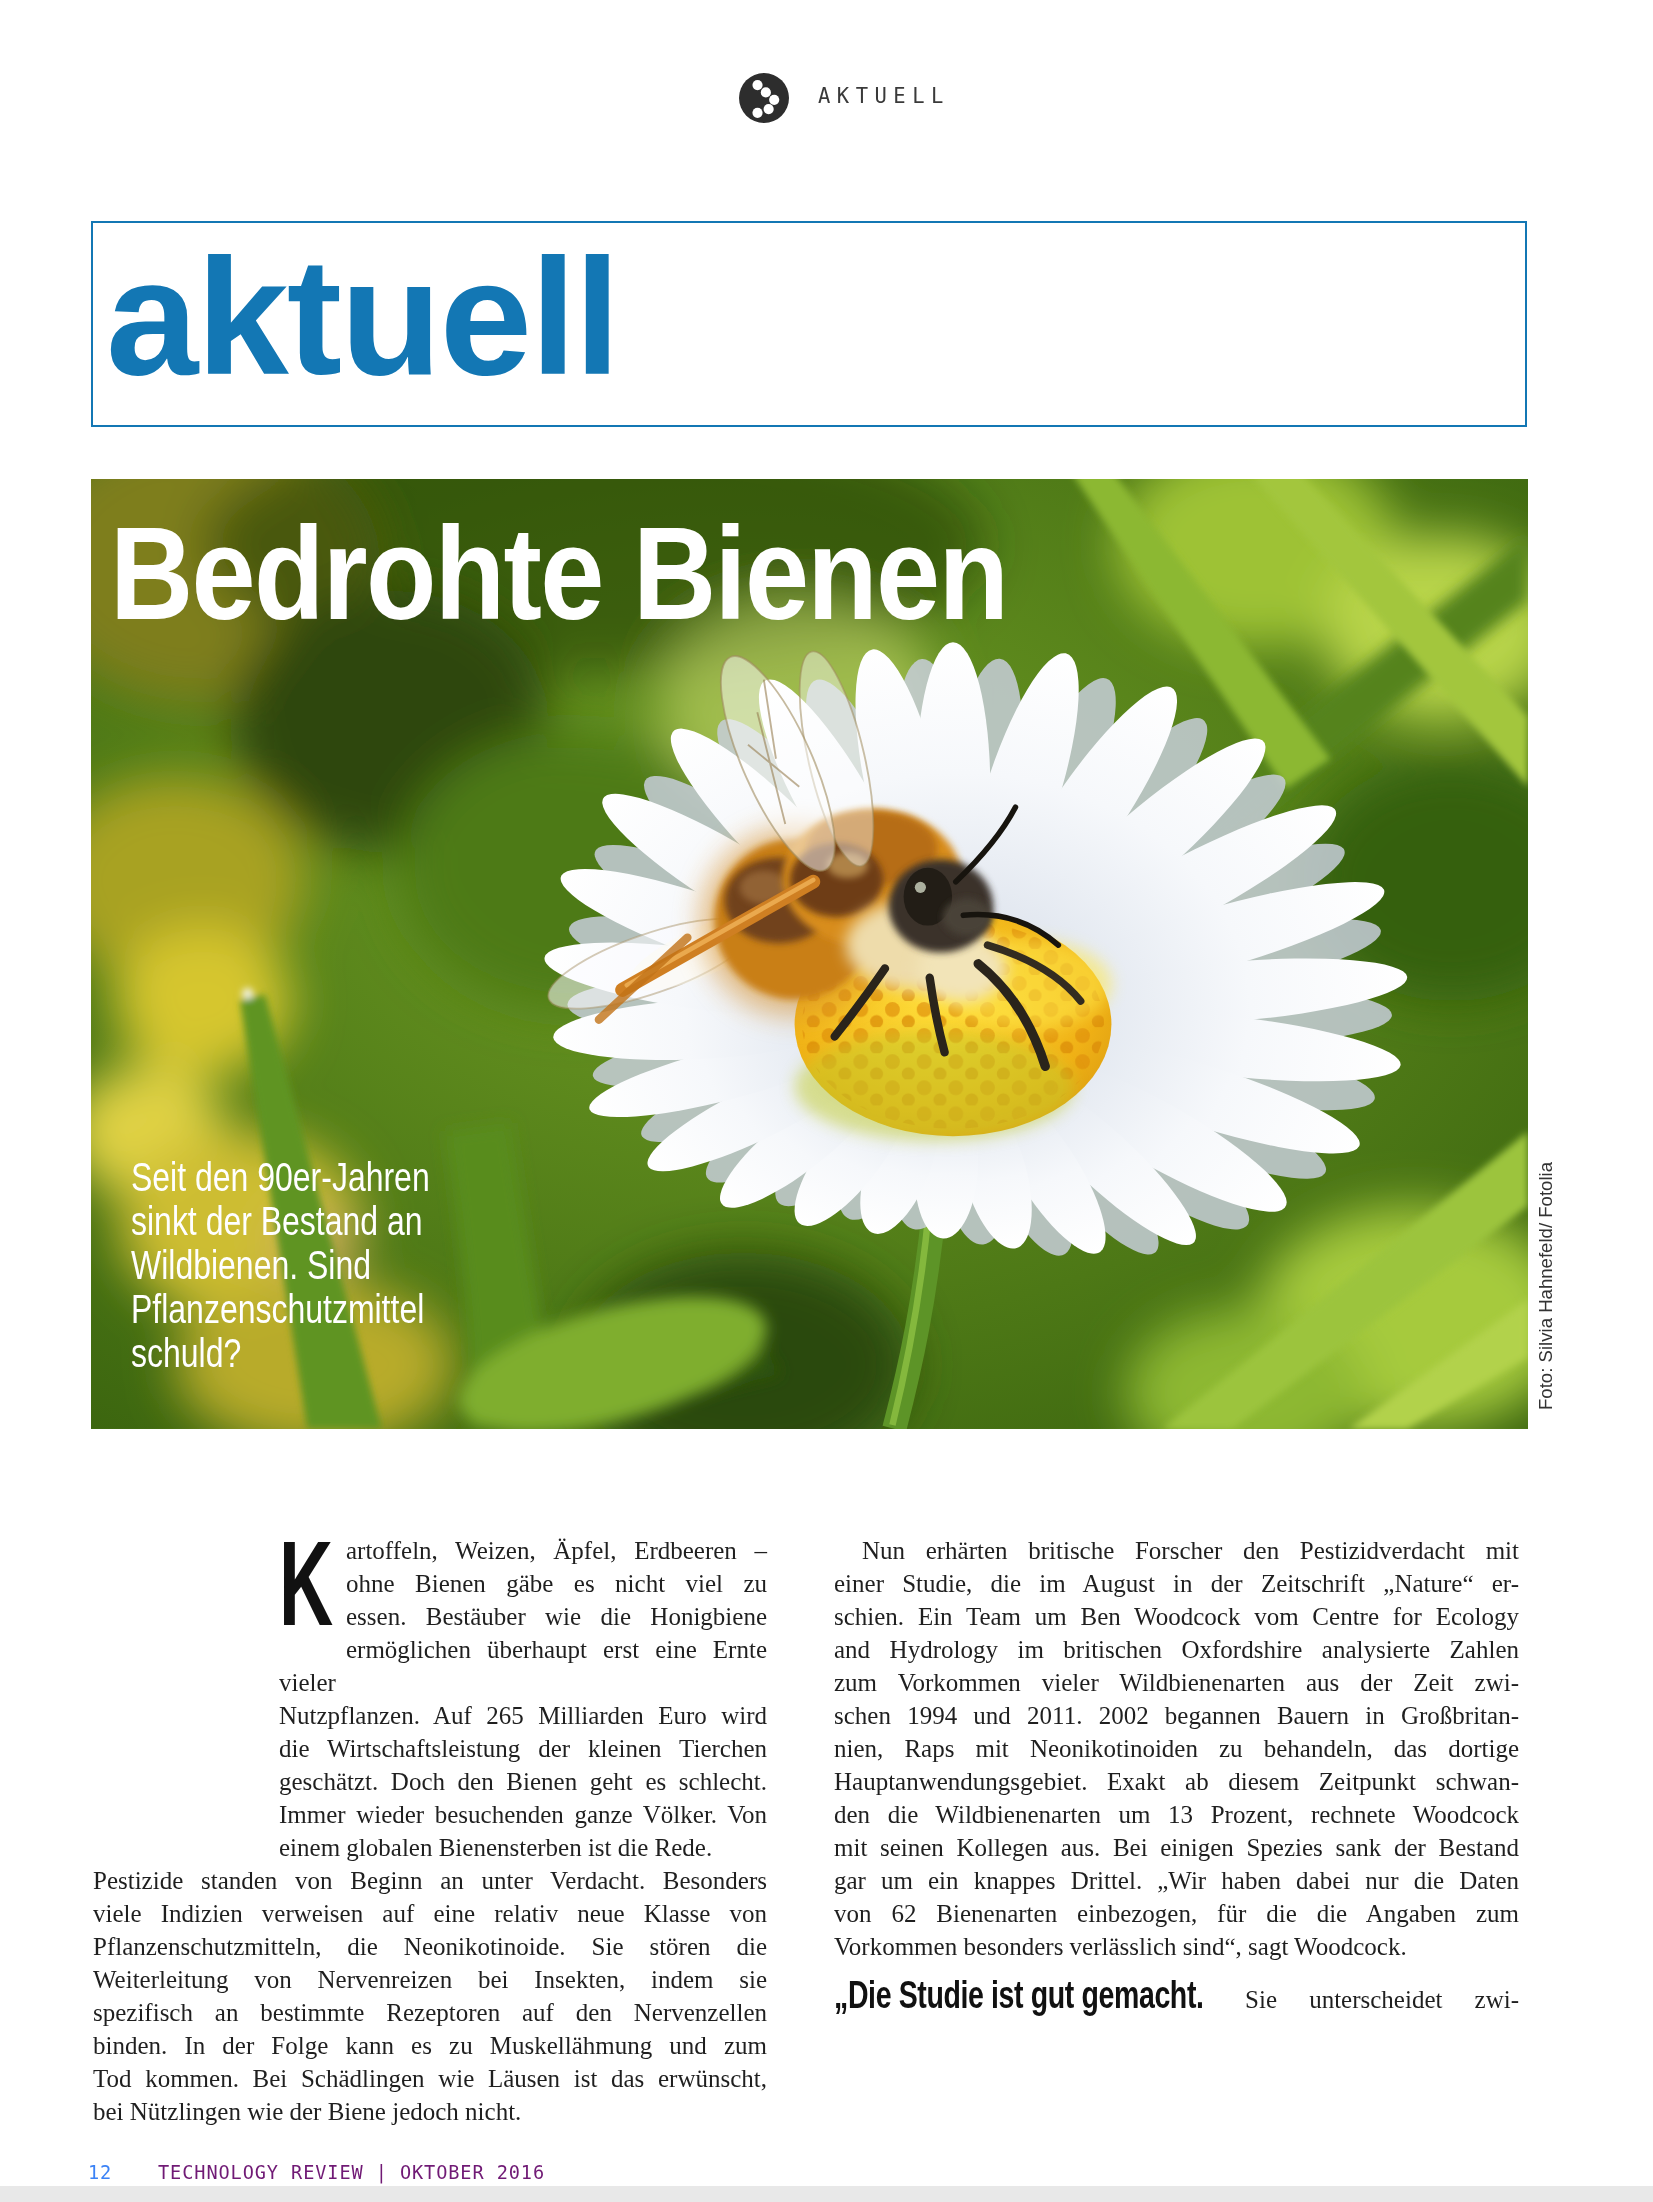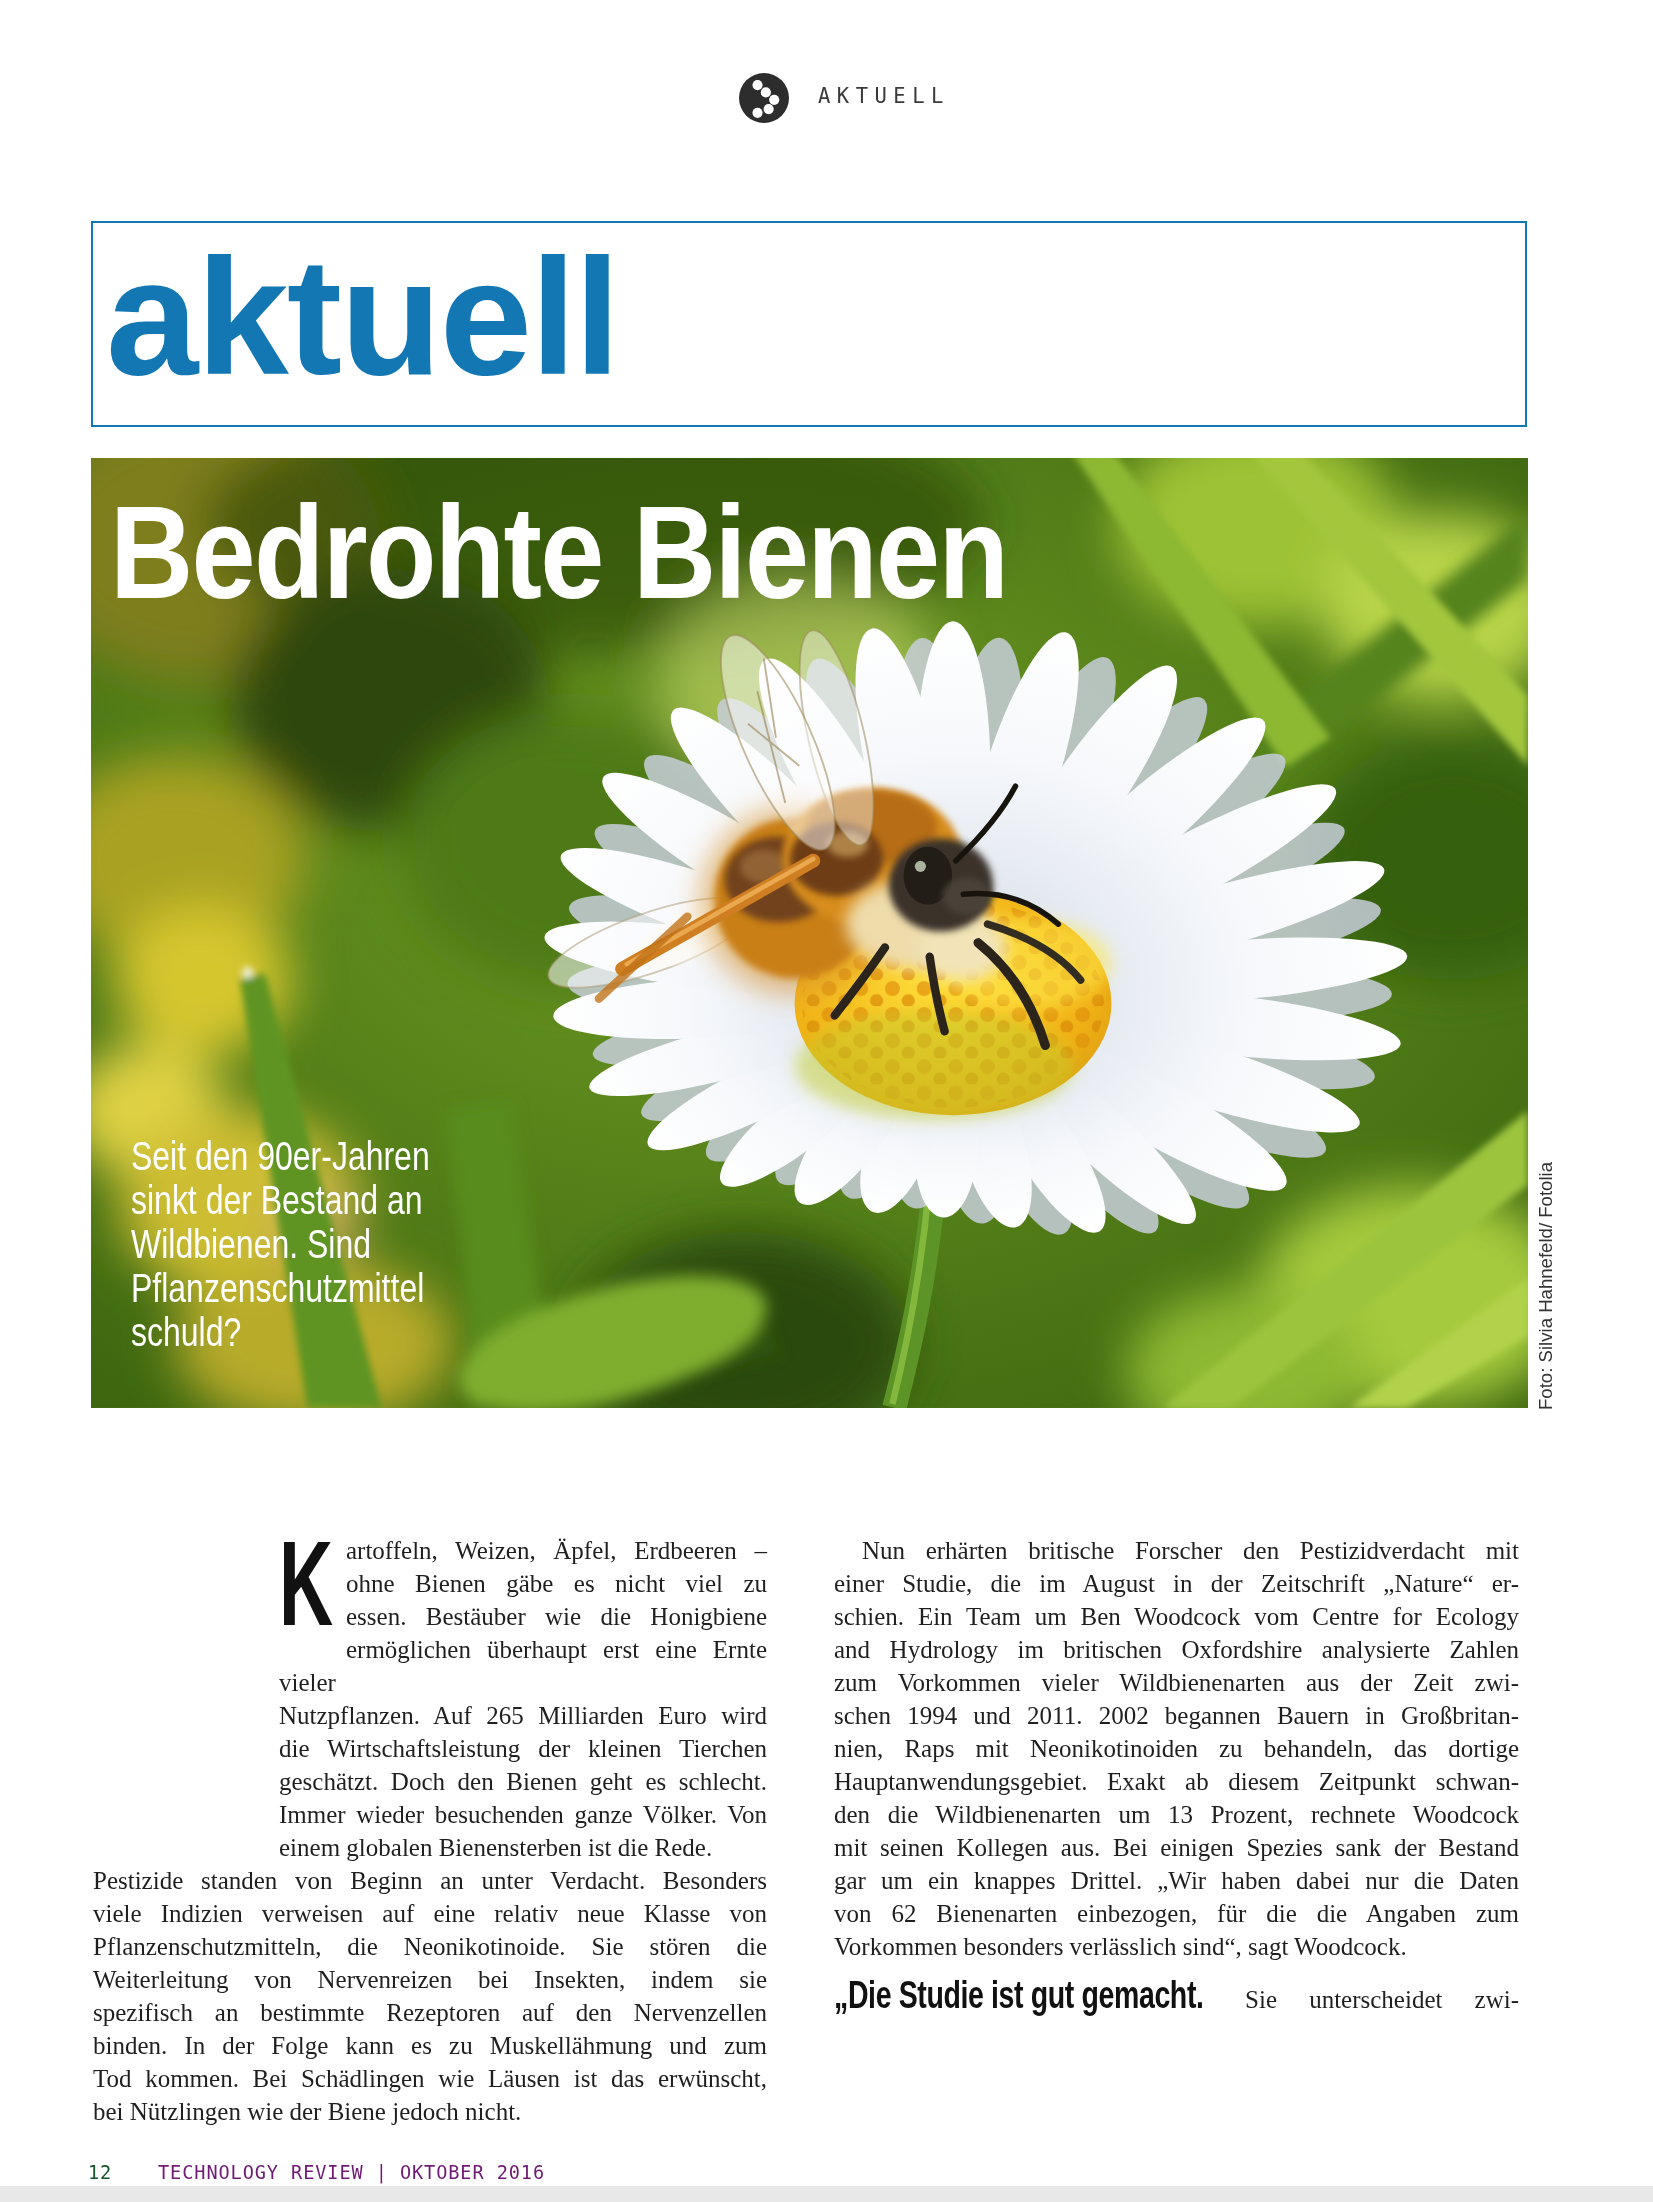--- a/index.html
+++ b/index.html
@@ -7,21 +7,21 @@
         font-family:"Liberation Serif",serif;color:#1f1f1f;}
   
   .brand{position:absolute;left:739px;top:73px;width:50px;height:50px;}
   .brand-label{position:absolute;left:818px;top:86px;font-family:"DejaVu Sans Mono",monospace;
         font-size:20.5px;line-height:20.5px;letter-spacing:6.5px;color:#3a3a3a;}
   
   .banner{position:absolute;left:91px;top:221px;width:1432px;height:202px;border:2.8px solid #1377b4;background:#fff;}
   .banner-word{position:absolute;left:13px;top:11.2px;font-family:"Liberation Sans",sans-serif;
         font-weight:bold;font-size:166px;line-height:1;color:#1377b4;letter-spacing:-1.9px;}
   
-  .hero{position:absolute;left:91px;top:458px;width:1437px;height:950px;overflow:hidden;background:#4c7a16;}
+  .hero{position:absolute;left:91px;top:479px;width:1437px;height:950px;overflow:hidden;background:#4c7a16;}
   .hero svg{position:absolute;left:0;top:0;}
   .hero-title{position:absolute;left:18.6px;top:29px;font-family:"Liberation Sans",sans-serif;
         font-weight:bold;font-size:131px;line-height:1;color:#ffffff;letter-spacing:-1.9px;
         transform:scaleX(.88);transform-origin:0 0;white-space:nowrap;}
   .hero-caption{position:absolute;left:40px;top:676px;font-family:"Liberation Sans",sans-serif;
         font-size:41px;line-height:44px;color:#ffffff;transform:scaleX(.78);transform-origin:0 0;white-space:nowrap;}
   .credit{position:absolute;left:1534px;top:1410px;transform:rotate(-90deg);transform-origin:0 0;
         font-family:"Liberation Sans",sans-serif;font-size:18.6px;line-height:24px;color:#333333;white-space:nowrap;}
   
   .col{position:absolute;top:1534px;font-size:25px;line-height:33px;}
@@ -34,21 +34,21 @@
   .dropcap{display:block;font-family:"Liberation Sans",sans-serif;font-weight:bold;
         font-size:121px;line-height:99px;color:#111;transform:scaleX(.62);transform-origin:0 0;}
   .p1 .line:first-child{text-indent:28px;}
   .p2{margin-top:16px;}
   .subhead-line{text-align:justify;text-align-last:justify;}
   .subhead-wrap{display:inline-block;width:379px;white-space:nowrap;vertical-align:baseline;}
   .subhead-bold{display:inline-block;font-family:"Liberation Sans",sans-serif;font-weight:bold;
         font-size:38px;color:#111;transform:scaleX(.75);transform-origin:0 0;letter-spacing:-0.5px;}
   
   .footer-num{position:absolute;left:88px;top:2164px;font-family:"DejaVu Sans Mono",monospace;
-        font-size:18.6px;line-height:18.6px;letter-spacing:0.9px;color:#14532d;}
+        font-size:18.6px;line-height:18.6px;letter-spacing:0.9px;color:#3b82f6;}
   .footer-mag{position:absolute;left:158px;top:2164px;font-family:"DejaVu Sans Mono",monospace;
         font-size:18.6px;line-height:18.6px;letter-spacing:0.9px;color:#701a75;}
 </style>
 </head>
 <body>
 
 <div id="page">
 
   <svg class="brand" viewBox="0 0 54 54">
     <circle cx="27" cy="27" r="27" fill="#2d2d2d"></circle>

